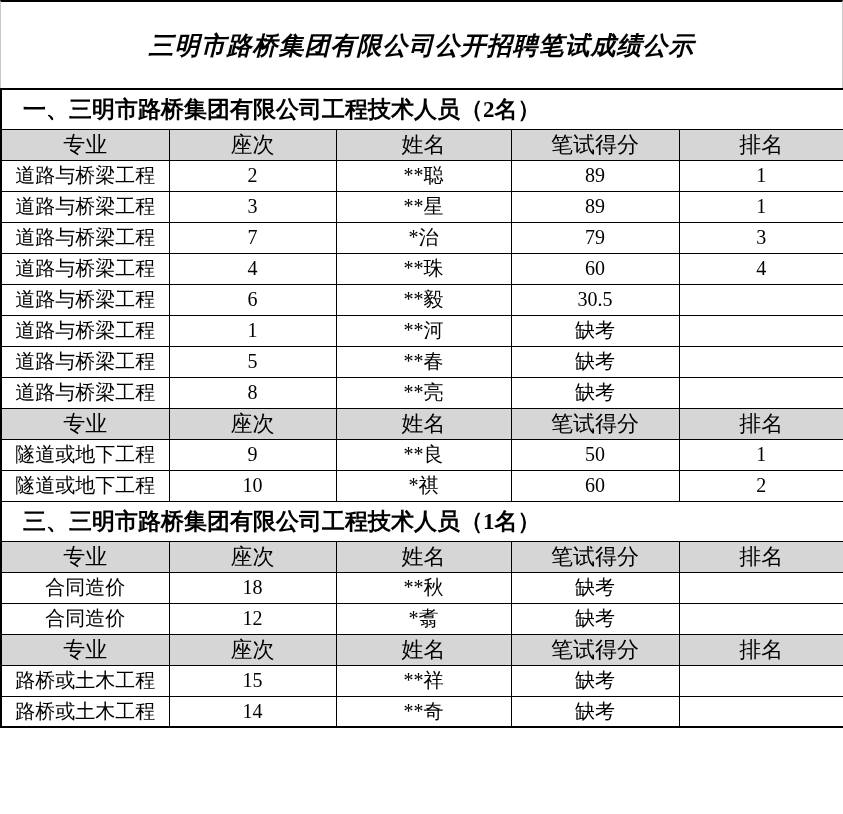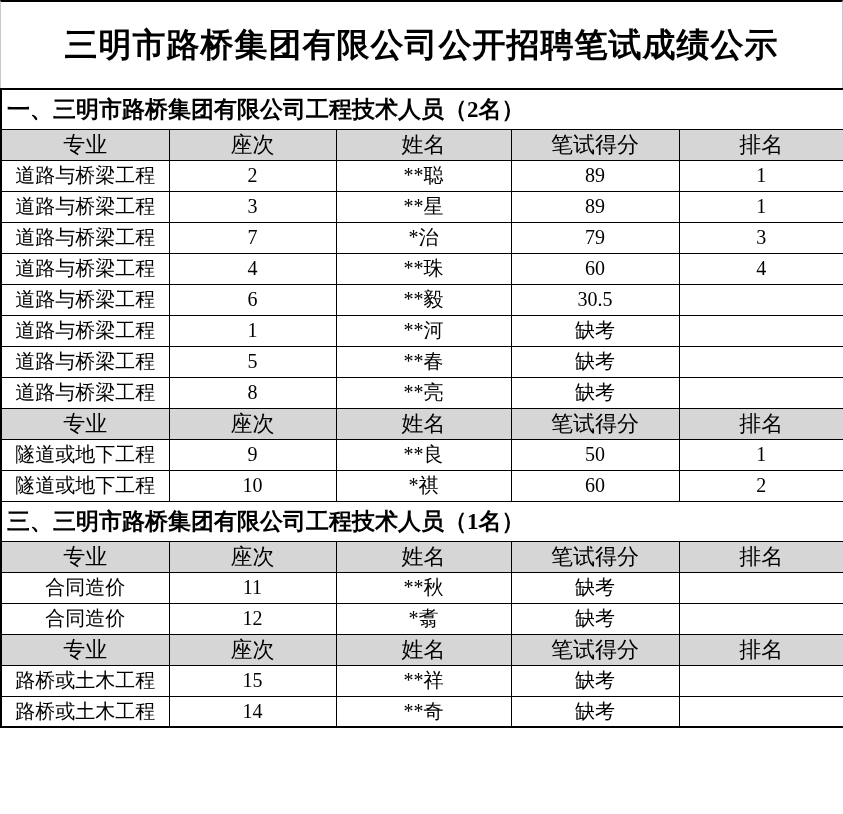--- a/index.html
+++ b/index.html
@@ -17,42 +17,43 @@
   .title-block {
     height: 88px;
     border-top: 2px solid #000;
     border-left: 1px solid #c9c9c9;
     border-right: 1px solid #c9c9c9;
     display: flex;
     align-items: center;
     justify-content: center;
   }
   .title-block h1 {
-    font-size: 33px;
+    font-size: 25px;
     font-weight: bold;
     letter-spacing: 1px;
     white-space: nowrap;
+    font-style: italic;
   }
   table.results {
     width: 843px;
     border-collapse: collapse;
     table-layout: fixed;
     border: 2px solid #000;
   }
   table.results td, table.results th {
     border: 1px solid #000;
     text-align: center;
     vertical-align: middle;
     overflow: hidden;
     white-space: nowrap;
   }
   tr.section-row td {
     height: 40px;
     text-align: left;
-    padding-left: 5px;
+    padding-left: 21px;
     font-weight: bold;
     font-size: 23px;
     background: #ffffff;
   }
   tr.colhead-row th {
     height: 30px;
     background: var(--header-bg, #d6d6d6);
     font-weight: normal;
     font-size: 22px;
   }
@@ -171,21 +172,21 @@
         </tr>
         <tr class="colhead-row">
           <th>专业</th>
           <th>座次</th>
           <th>姓名</th>
           <th>笔试得分</th>
           <th>排名</th>
         </tr>
         <tr class="data-row">
           <td>合同造价</td>
-          <td>11</td>
+          <td>18</td>
           <td>**秋</td>
           <td>缺考</td>
           <td></td>
         </tr>
         <tr class="data-row">
           <td>合同造价</td>
           <td>12</td>
           <td>*翥</td>
           <td>缺考</td>
           <td></td>

